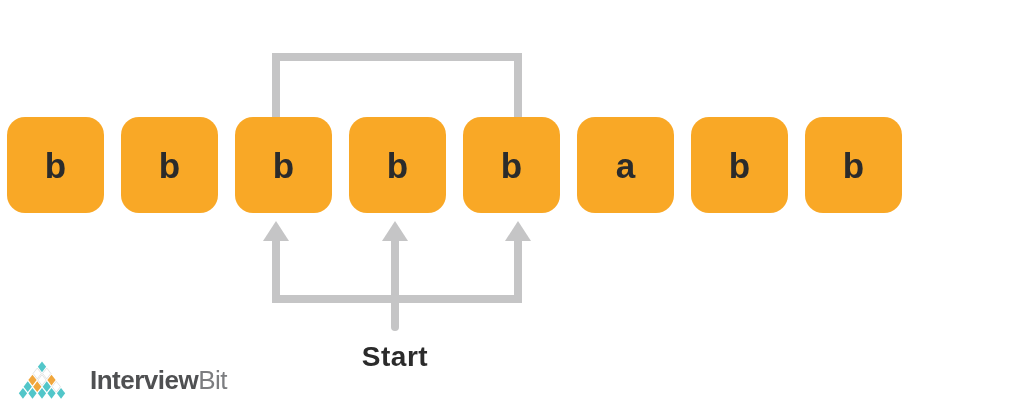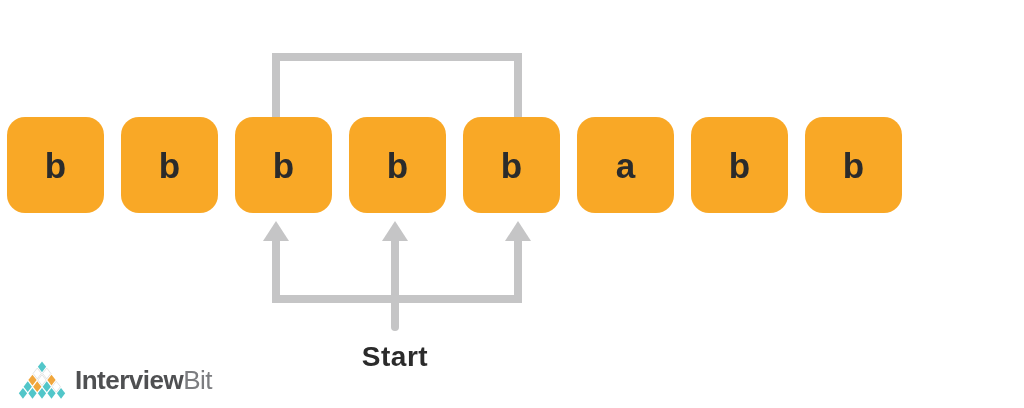--- a/index.html
+++ b/index.html
@@ -92,21 +92,21 @@
   }
 
   
   .logo {
     position: absolute;
     left: 18px;
     top: 360px;
     height: 40px;
     display: flex;
     align-items: center;
-    gap: 9px;
+    gap: 24px;
   }
   .logo svg { display: block; }
   .logo-text {
     font-size: 26px;
     letter-spacing: -0.5px;
     line-height: 40px;
     white-space: nowrap;
   }
   .brand-primary   { font-weight: 700; color: var(--logo-text-dark); }
   .brand-secondary { font-weight: 400; color: var(--logo-text-light); }

